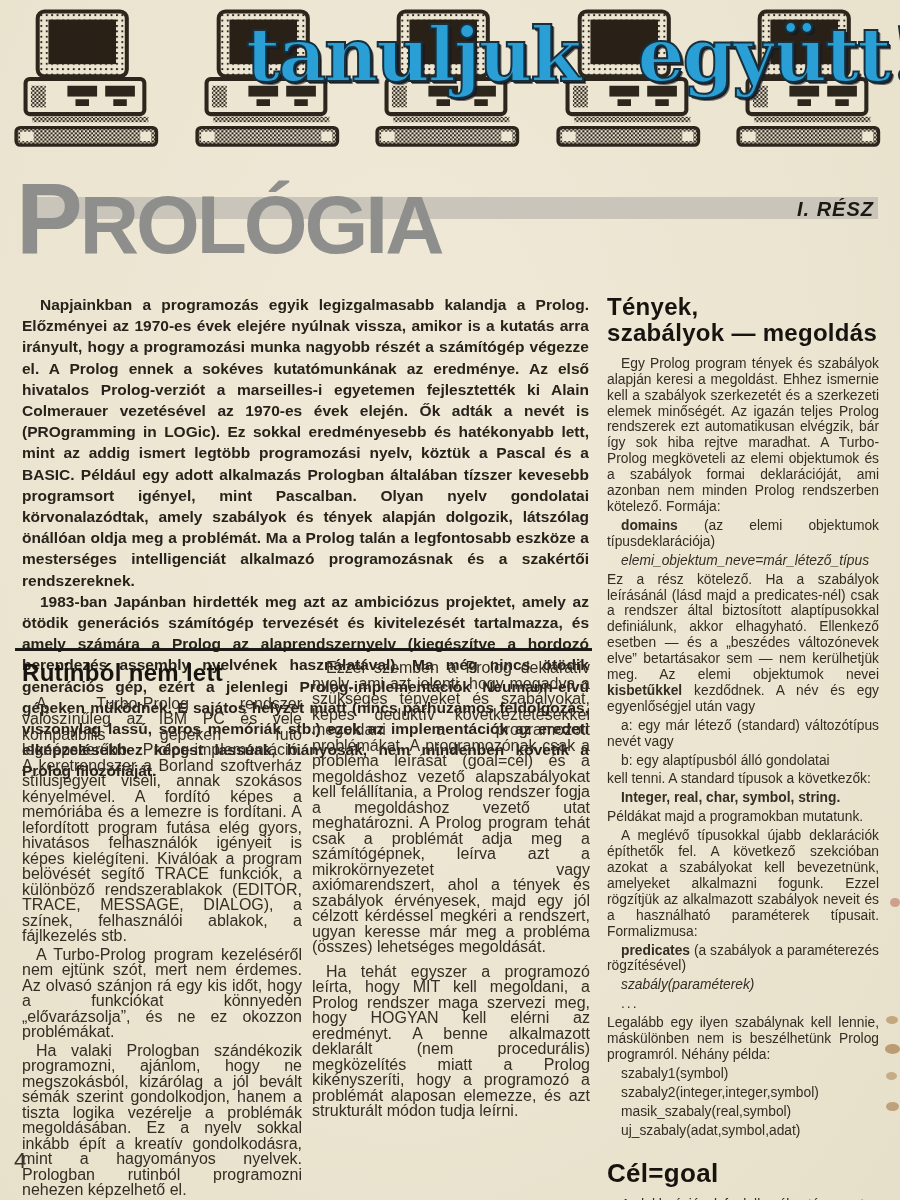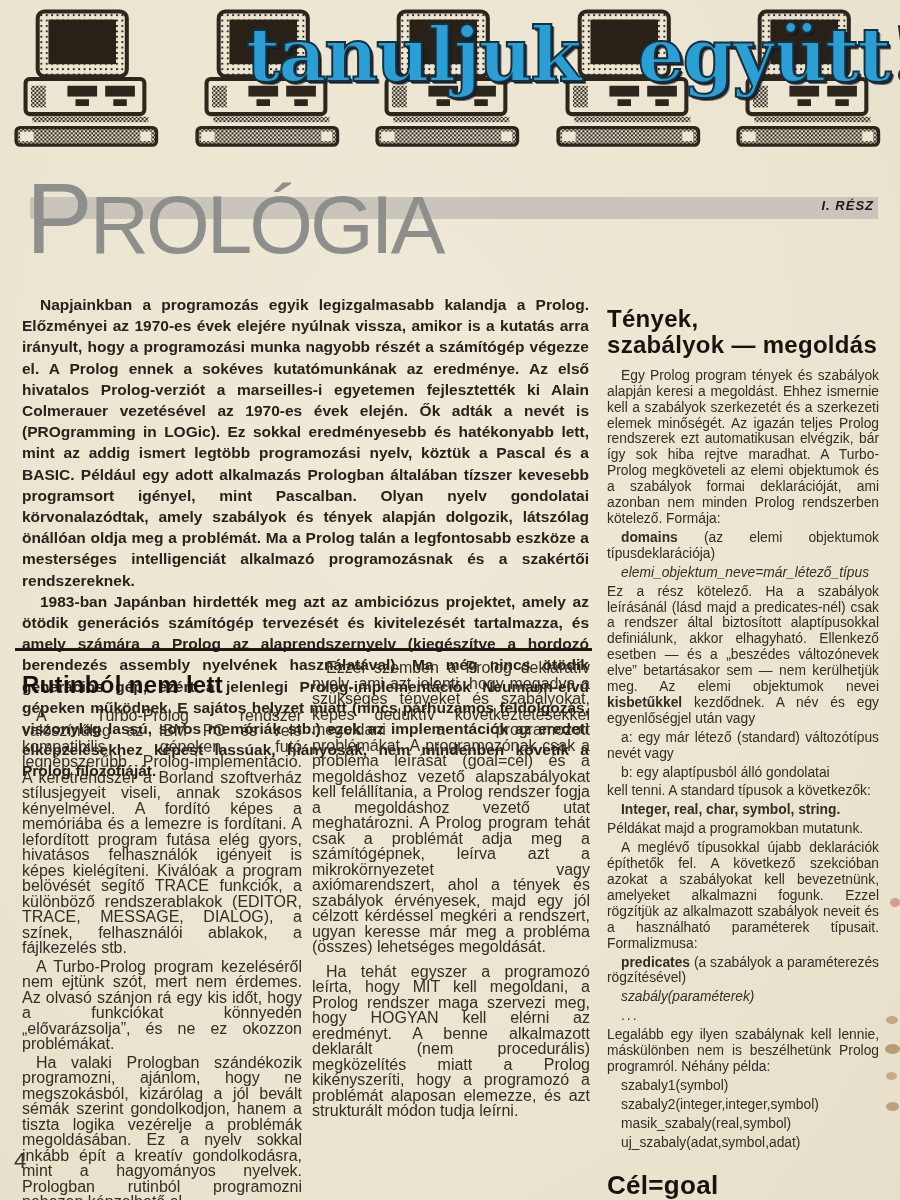--- a/index.html
+++ b/index.html
@@ -13,40 +13,40 @@
   .computers{position:absolute;inset:0;display:flex;justify-content:space-between;align-items:flex-start;}
   .computer{width:162px;height:150px;flex:0 0 auto;}
   .banner-title{position:absolute;left:238px;top:14px;width:640px;
       font-family:"DejaVu Serif",serif;font-weight:bold;font-size:74px;line-height:1;
       color:#2a9fd6;-webkit-text-stroke:2px #15313f;
       text-shadow:2px 2px 0 #1b1b22, 3px 3px 0 rgba(25,25,35,.6);
       word-spacing:34px;letter-spacing:-2px;white-space:nowrap;z-index:5;}
 
   
   .title-band{position:absolute;left:30px;top:197px;width:848px;height:22px;background:#c9c5ba;}
-  .main-title{position:absolute;left:26px;top:168px;margin:0;z-index:2;
-      color:#8e8e8c;font-weight:normal;letter-spacing:-3px;line-height:1;white-space:nowrap;}
+  .main-title{position:absolute;left:16px;top:168px;margin:0;z-index:2;
+      color:#8e8e8c;font-weight:bold;letter-spacing:-3px;line-height:1;white-space:nowrap;}
   .t-initial{font-size:100px;}
   .t-rest{font-size:82px;}
   .part-label{position:absolute;right:26px;top:198px;z-index:3;
-      font-size:13px;font-weight:bold;font-style:italic;color:#1c1914;letter-spacing:1px;}
+      font-size:20px;font-weight:bold;font-style:italic;color:#1c1914;letter-spacing:1px;}
 
   
   .intro{position:absolute;left:22px;top:294px;width:567px;color:#27231b;}
   .intro p{margin:0;font-size:15.5px;line-height:21.2px;font-weight:bold;
       text-align:justify;text-indent:18px;}
 
   .rule{position:absolute;left:15px;top:648px;width:577px;height:3px;background:#1d1a15;}
 
   
   .col{position:absolute;color:#332d24;}
   .col-left{left:22px;top:660px;width:280px;}
   .col-mid{left:312px;top:660px;width:278px;}
   .col-right{left:607px;top:294px;width:272px;}
-  .col h2{margin:12px 0 10px;color:#17140f;font-size:24px;line-height:1.08;
+  .col h2{margin:0 0 10px;color:#17140f;font-size:24px;line-height:1.08;
       font-weight:bold;letter-spacing:.3px;}
   .col p{margin:0 0 3px;font-size:16px;line-height:15.5px;text-align:justify;}
   .col-right p{font-size:13.8px;line-height:15.9px;}
   .col-mid p{margin-bottom:9px;}
   .b-p{text-indent:14px;}
   .b-np{text-indent:0;}
   .b-formula{font-style:italic;text-indent:14px;margin:2px 0 3px;}
   .b-code{text-align:left;padding-left:14px;text-indent:0;margin-bottom:2px;}
   .b-dots{text-align:left;padding-left:14px;margin:2px 0 8px;letter-spacing:2px;}
   .sec-gap{margin-top:20px;}

